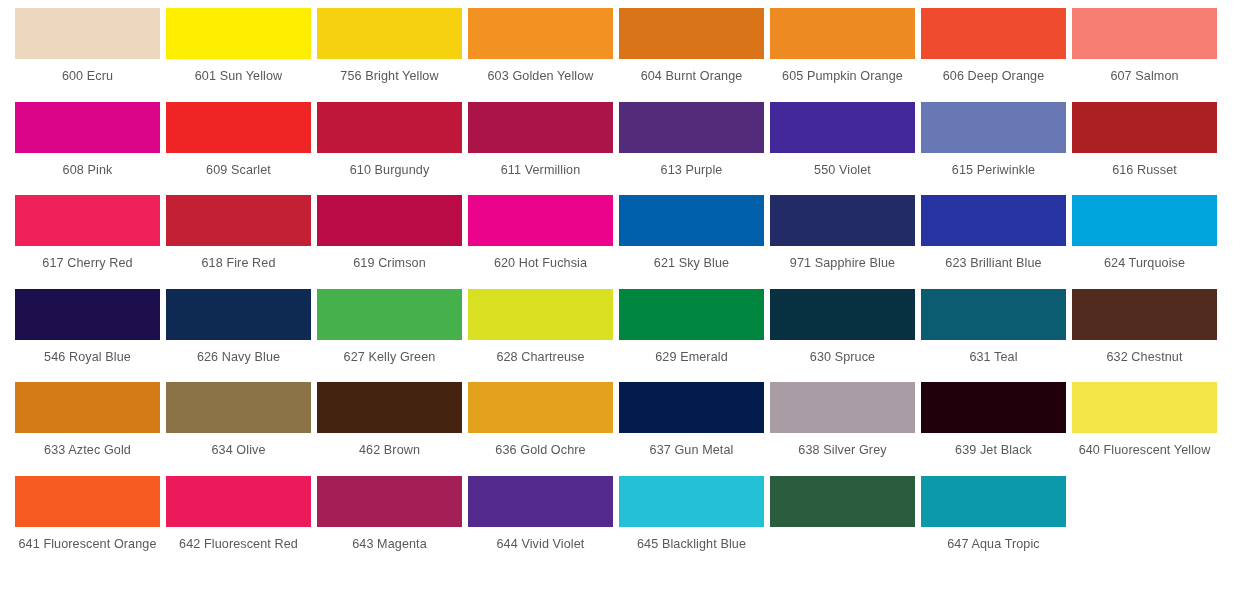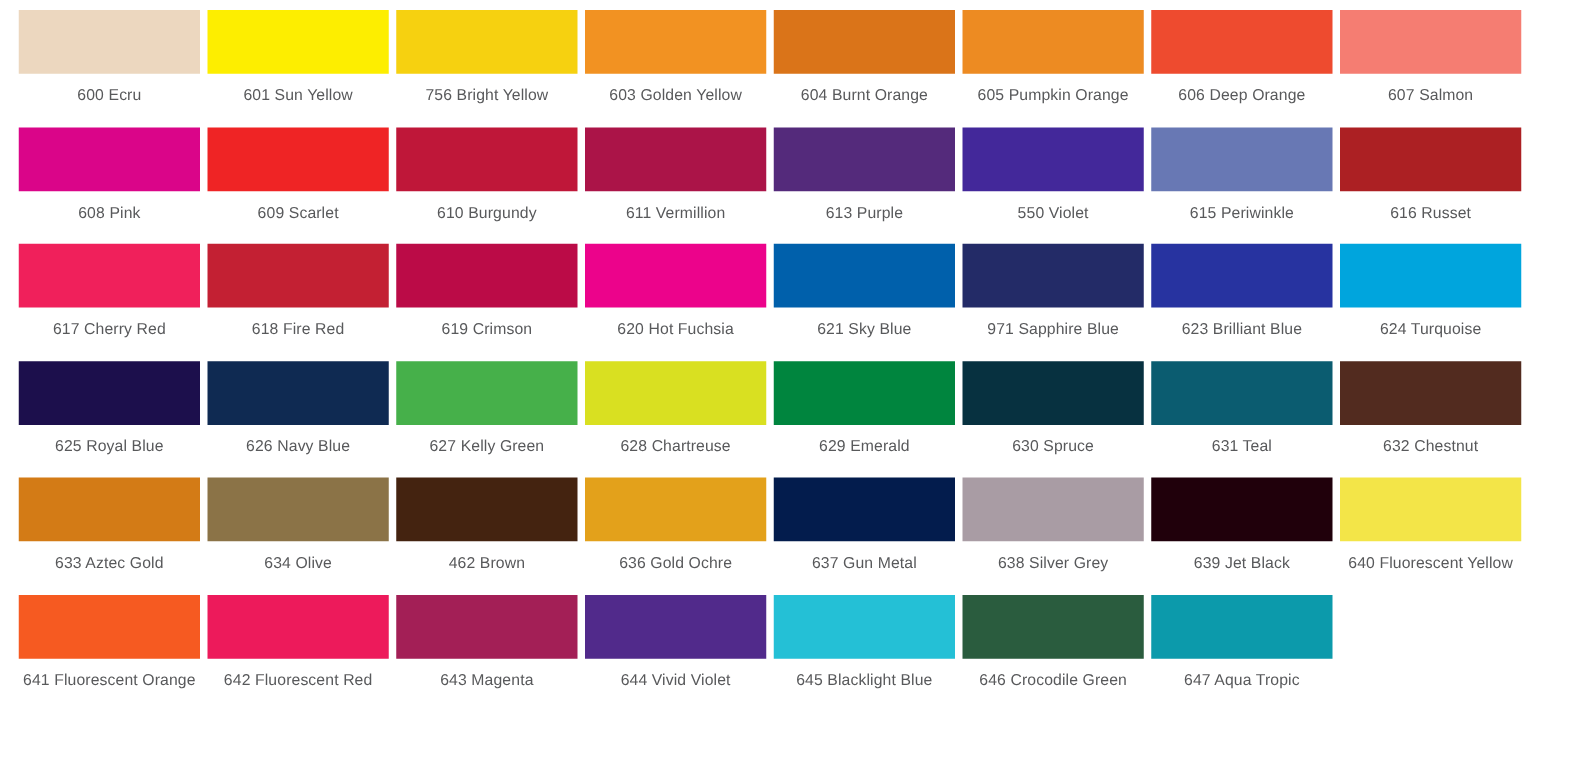--- a/index.html
+++ b/index.html
@@ -142,21 +142,21 @@
     <div class="swatch-cell">
       <div class="swatch-chip" style="background-color: rgb(39, 51, 160);"></div>
       <div class="swatch-label">623 Brilliant Blue</div>
     </div>
     <div class="swatch-cell">
       <div class="swatch-chip" style="background-color: rgb(0, 165, 221);"></div>
       <div class="swatch-label">624 Turquoise</div>
     </div>
     <div class="swatch-cell">
       <div class="swatch-chip" style="background-color: rgb(28, 15, 76);"></div>
-      <div class="swatch-label">625 Royal Blue</div>
+      <div class="swatch-label">546 Royal Blue</div>
     </div>
     <div class="swatch-cell">
       <div class="swatch-chip" style="background-color: rgb(15, 42, 82);"></div>
       <div class="swatch-label">626 Navy Blue</div>
     </div>
     <div class="swatch-cell">
       <div class="swatch-chip" style="background-color: rgb(70, 176, 74);"></div>
       <div class="swatch-label">627 Kelly Green</div>
     </div>
     <div class="swatch-cell">
@@ -226,19 +226,18 @@
     <div class="swatch-cell">
       <div class="swatch-chip" style="background-color: rgb(81, 42, 139);"></div>
       <div class="swatch-label">644 Vivid Violet</div>
     </div>
     <div class="swatch-cell">
       <div class="swatch-chip" style="background-color: rgb(36, 192, 214);"></div>
       <div class="swatch-label">645 Blacklight Blue</div>
     </div>
     <div class="swatch-cell">
       <div class="swatch-chip" style="background-color: rgb(42, 92, 62);"></div>
-      <div class="swatch-label">646 Crocodile Green</div>
     </div>
     <div class="swatch-cell">
       <div class="swatch-chip" style="background-color: rgb(12, 154, 171);"></div>
       <div class="swatch-label">647 Aqua Tropic</div>
     </div>
   </main>
 
 </body></html>

